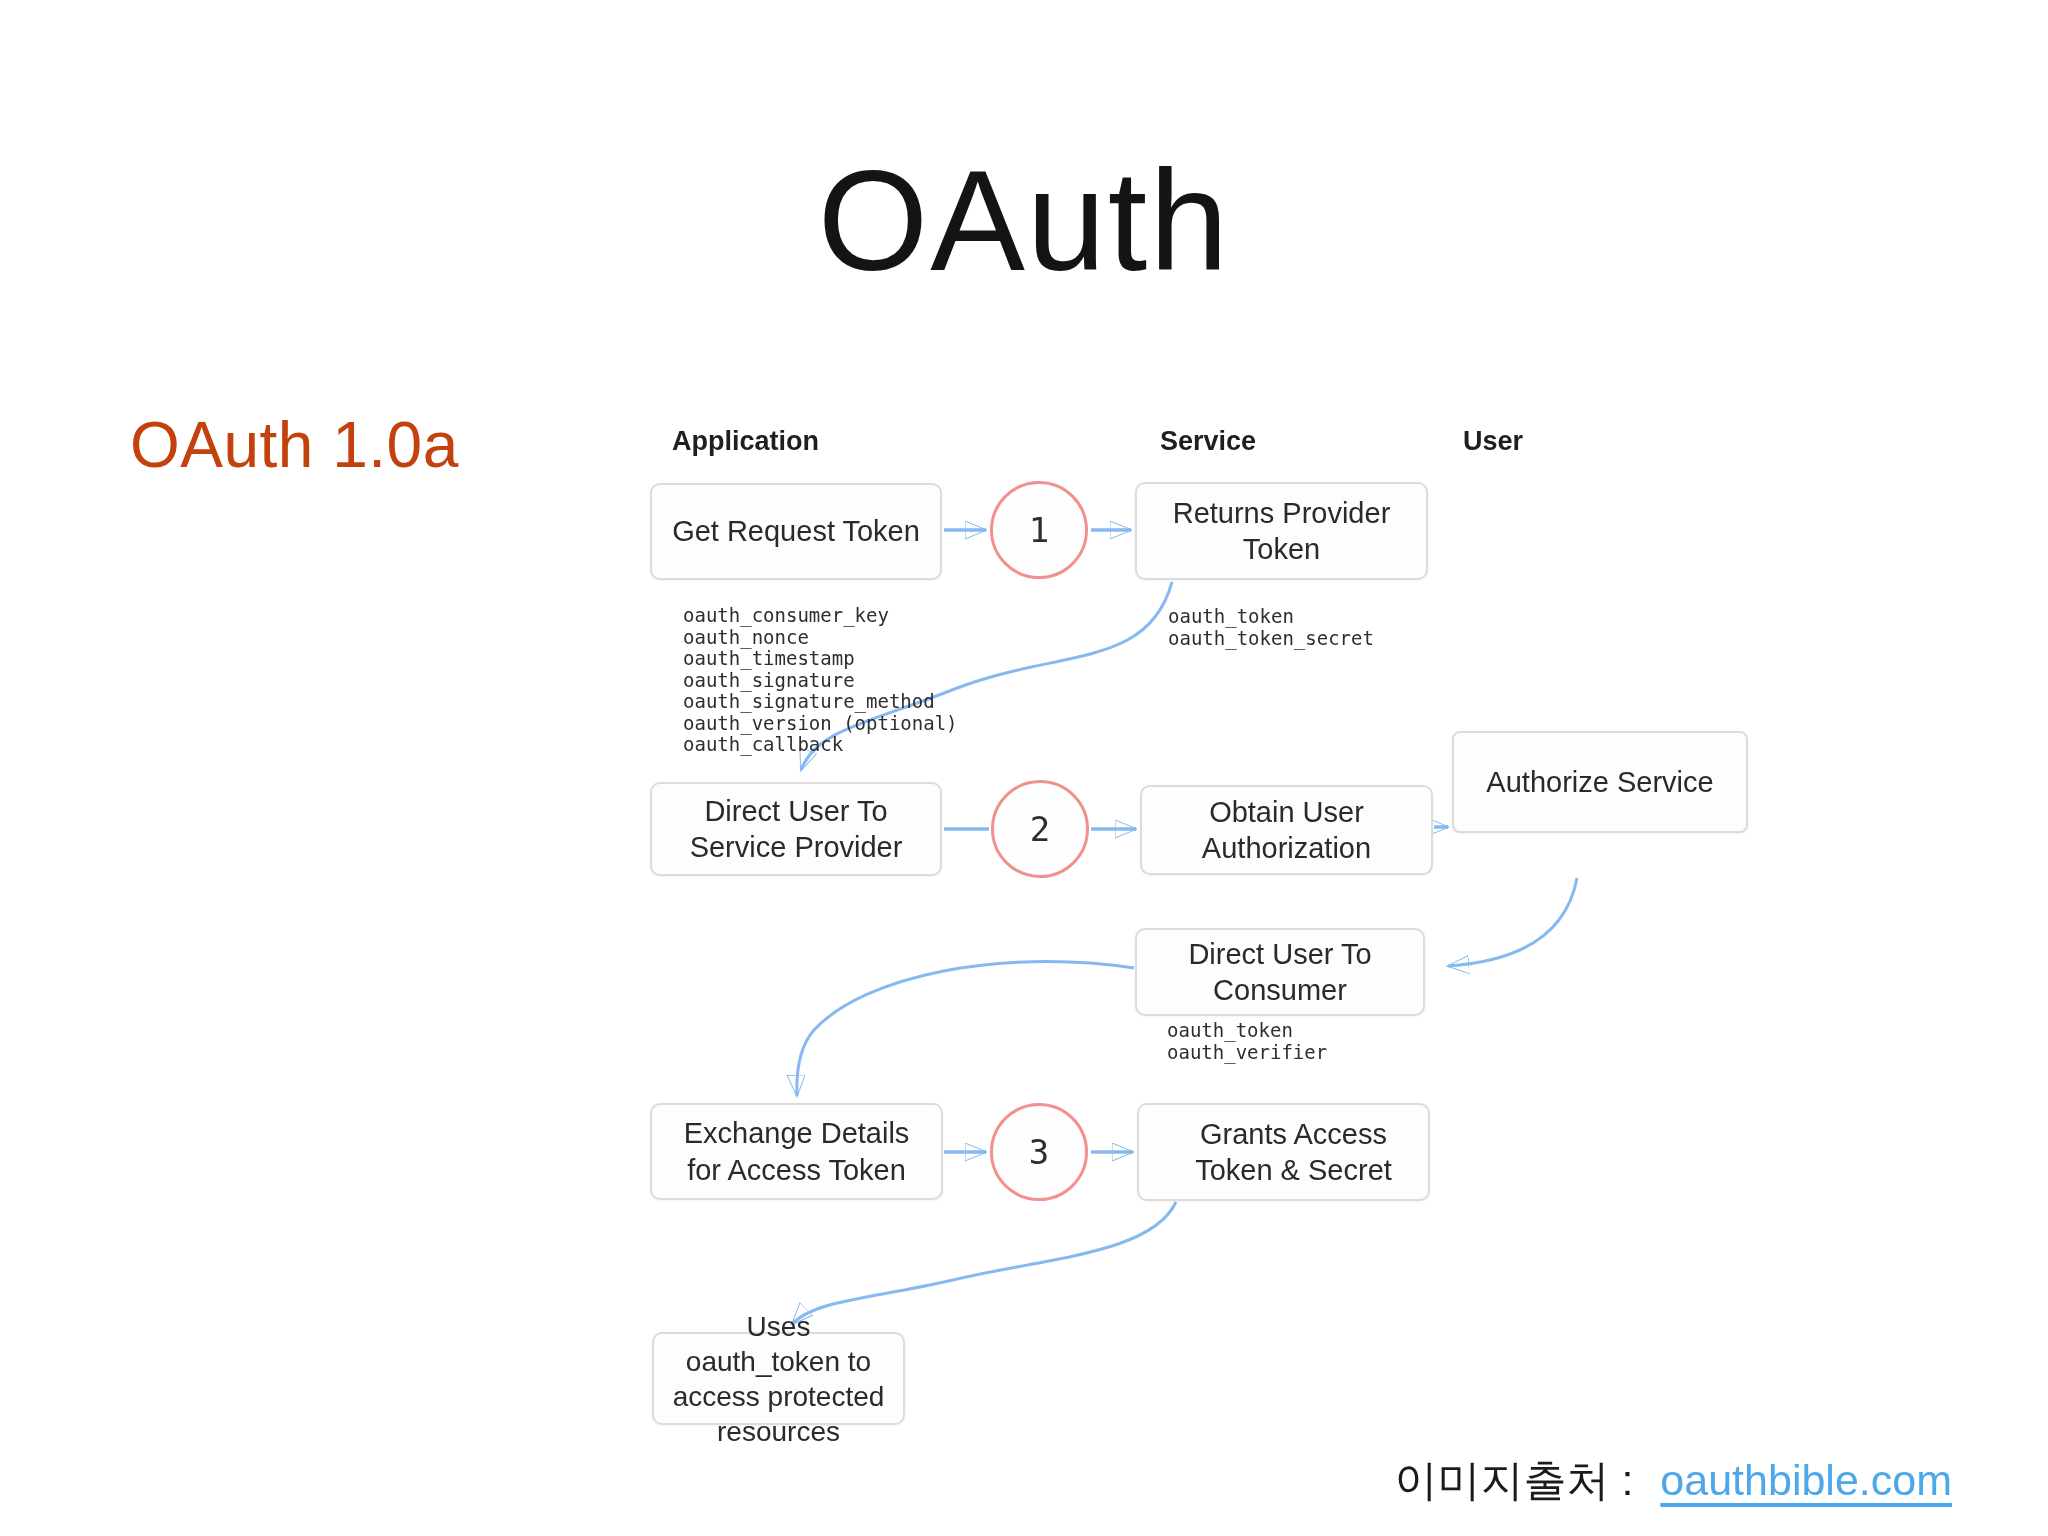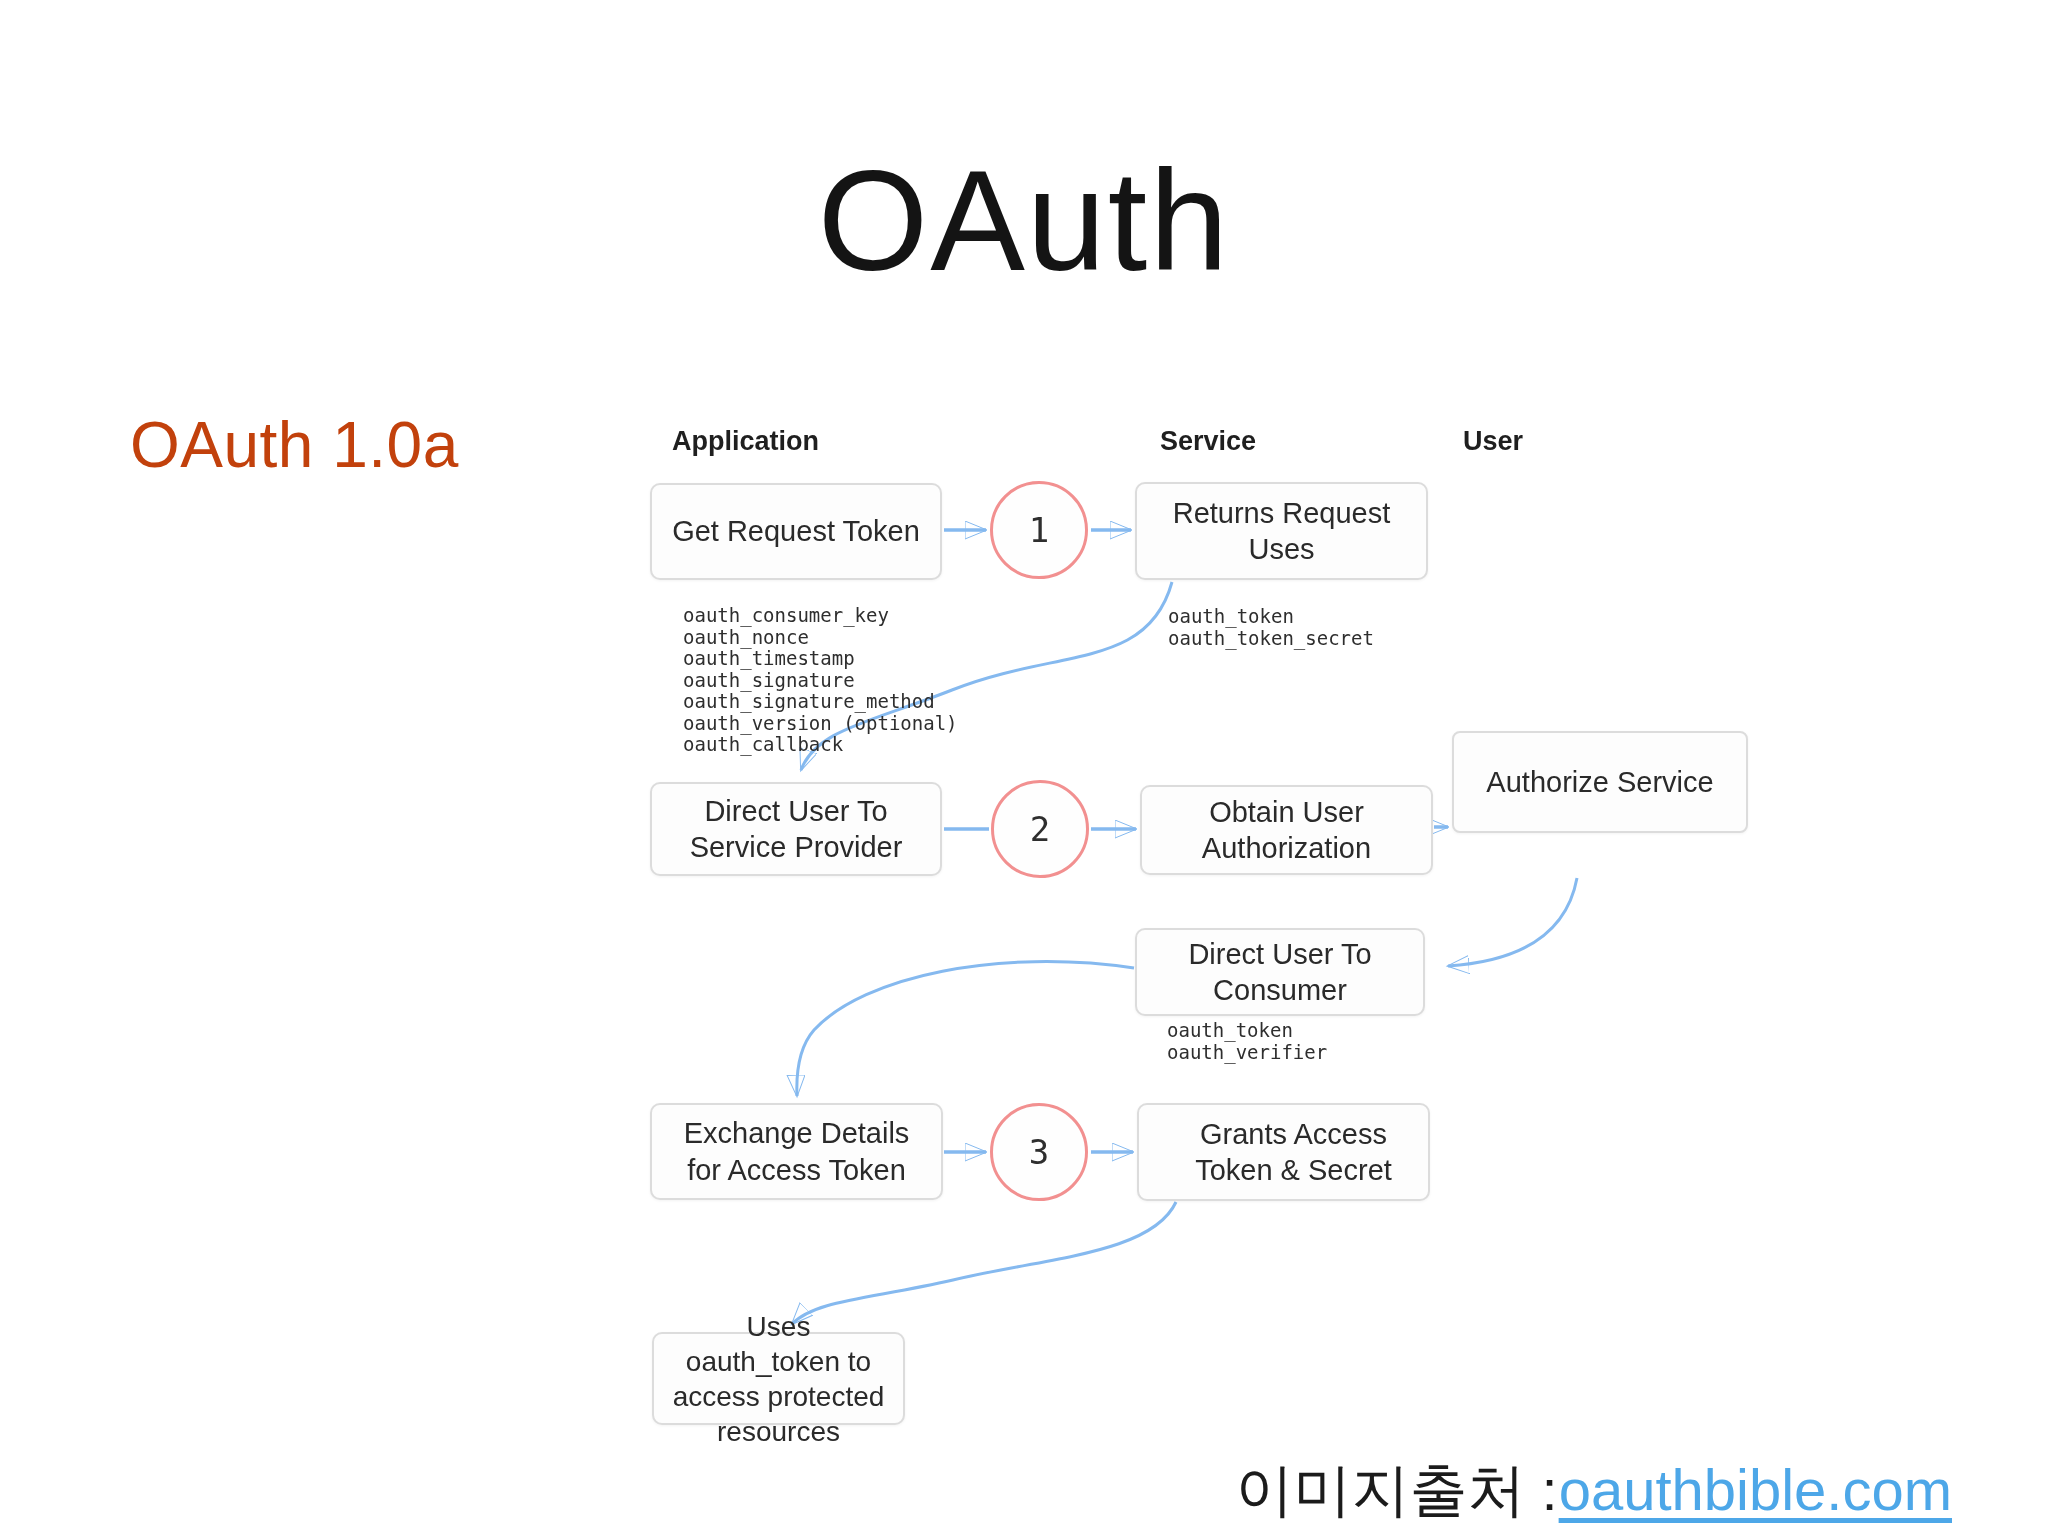--- a/index.html
+++ b/index.html
@@ -28,22 +28,22 @@
     box-sizing:border-box;display:flex;align-items:center;justify-content:center;
     font-family:"DejaVu Sans Mono",monospace;font-size:34px;color:#2e2e2e;
   }
   .params{
     position:absolute;font-family:"DejaVu Sans Mono",monospace;font-size:19px;
     line-height:21.5px;color:#2e2e2e;white-space:pre;letter-spacing:0;
   }
   #connectors{position:absolute;left:0;top:0;width:2048px;height:1536px;pointer-events:none;}
   #connectors path{fill:none;stroke:#85b9ef;}
   .footer{
-    position:absolute;top:1452px;right:96px;font-size:58px;color:#1b1b1b;
-    display:flex;align-items:baseline;gap:1px;white-space:nowrap;
+    position:absolute;top:1452px;right:96px;font-size:43px;color:#1b1b1b;
+    display:flex;align-items:baseline;gap:27px;white-space:nowrap;
   }
   .footer a{color:#4da7e8;text-decoration:underline;text-underline-offset:8px;cursor:pointer;}
   
   #n0{left:650px;top:483px;width:292px;height:97px;}
   #n1{left:1135px;top:482px;width:293px;height:98px;}
   #n2{left:650px;top:782px;width:292px;height:94px;}
   #n3{left:1140px;top:785px;width:293px;height:90px;}
   #n4{left:1452px;top:731px;width:296px;height:102px;border-radius:8px;}
   #n5{left:1135px;top:928px;width:290px;height:88px;}
   #n6{left:650px;top:1103px;width:293px;height:97px;}
@@ -84,21 +84,21 @@
     <path d="M 1577 878 C 1567 932, 1524 961, 1448 966" stroke-width="3" marker-end="url(#ah)"></path>
     <path d="M 1134 968 C 1000 948, 864 976, 814 1030 C 800 1046, 796 1072, 797 1096" stroke-width="3" marker-end="url(#ah)"></path>
     <path d="M 1176 1202 C 1152 1254, 1044 1258, 953 1280 C 870 1299, 815 1300, 792 1324" stroke-width="3" marker-end="url(#ah)"></path>
   </svg>
 
   <div id="h-app" class="col-header">Application</div>
   <div id="h-service" class="col-header">Service</div>
   <div id="h-user" class="col-header">User</div>
 
   <div id="n0" class="box">Get Request Token</div>
-  <div id="n1" class="box">Returns Request Uses</div>
+  <div id="n1" class="box">Returns Provider Token</div>
   <div id="n2" class="box">Direct User To Service Provider</div>
   <div id="n3" class="box">Obtain User Authorization</div>
   <div id="n4" class="box">Authorize Service</div>
   <div id="n5" class="box">Direct User To Consumer</div>
   <div id="n6" class="box">Exchange Details for Access Token</div>
   <div id="n7" class="box">Grants Access Token &amp; Secret</div>
   <div id="n8" class="box">Uses oauth_token to access protected resources</div>
 
   <div id="c1" class="step">1</div>
   <div id="c2" class="step">2</div>

